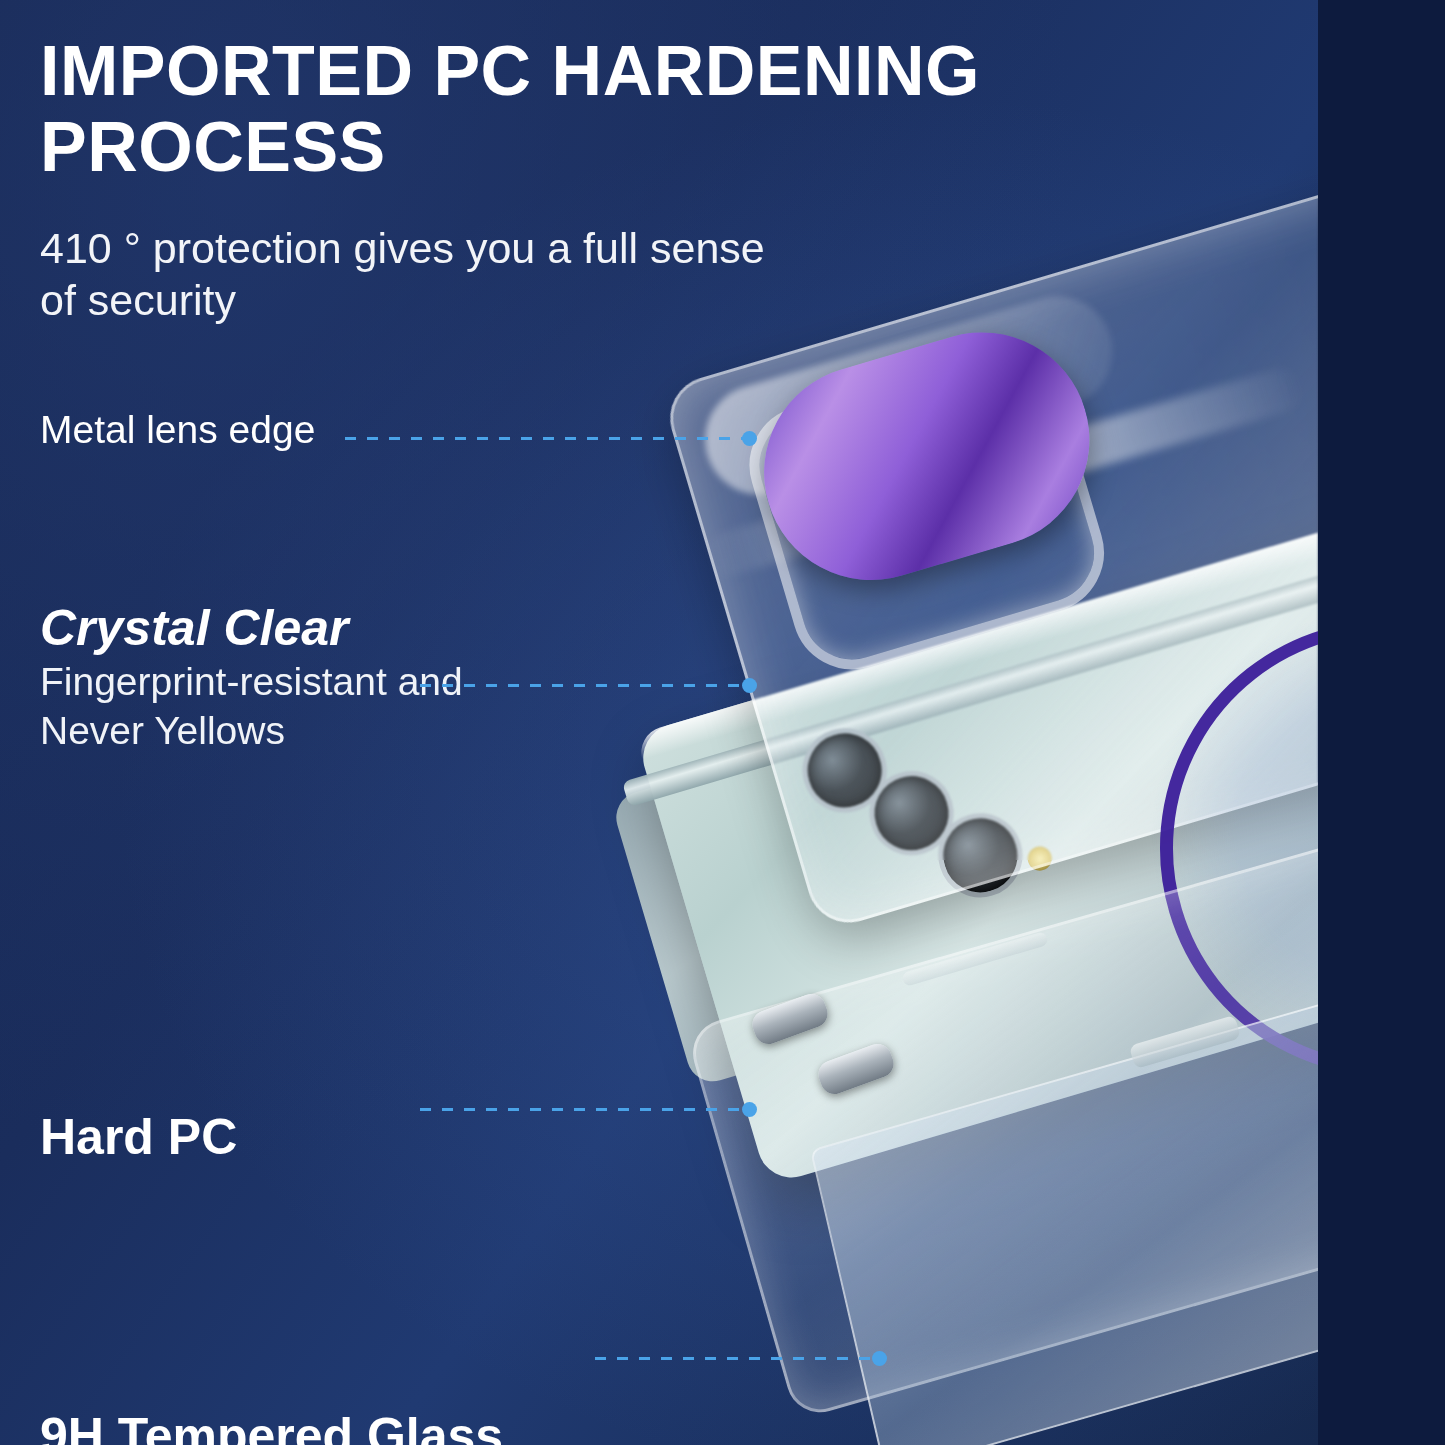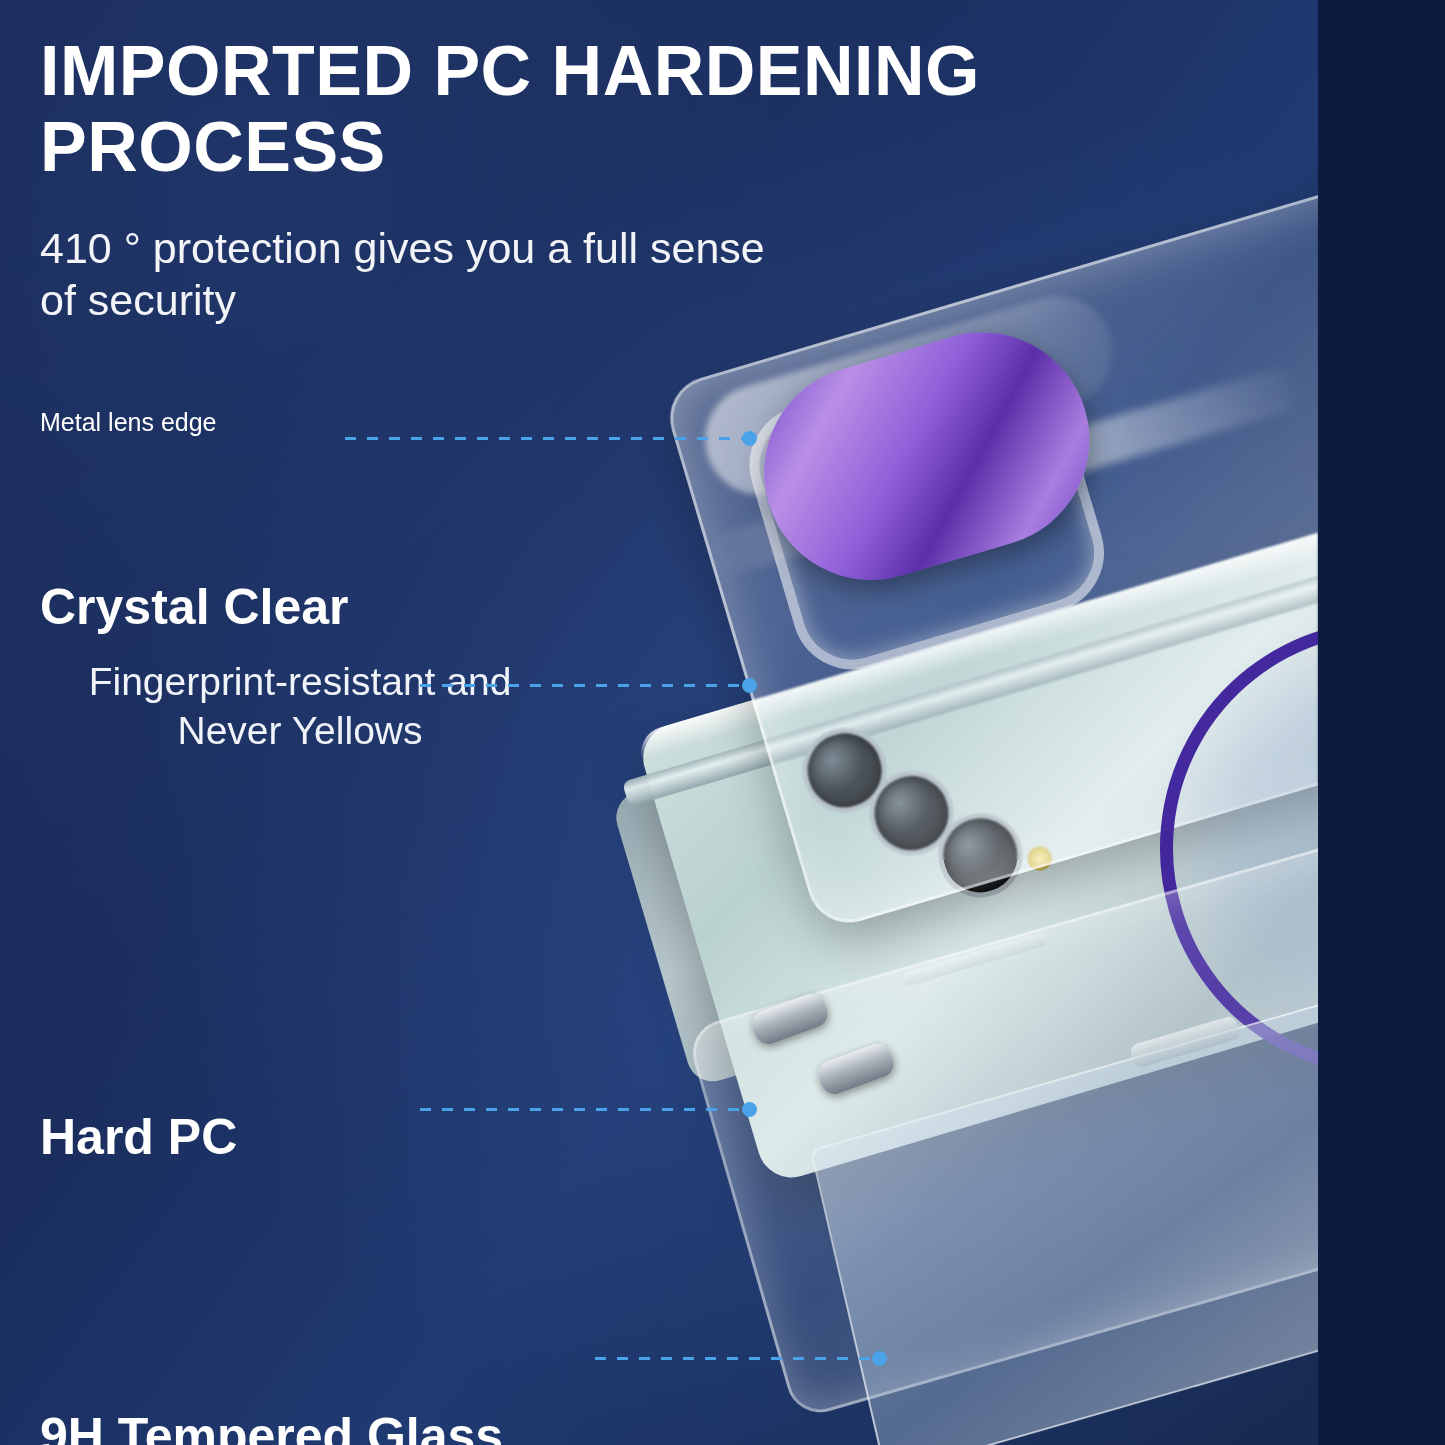--- a/index.html
+++ b/index.html
@@ -56,26 +56,25 @@
   .feature-title {
     position: absolute;
     font-weight: bold;
     color: #ffffff;
     white-space: nowrap;
   }
   .feature-sub {
     position: absolute;
     font-weight: normal;
     color: #f0f3f8;
-    text-align: center;
-  }
-
-  .f-metal-lens { left: 40px; top: 408px; font-size: 25px; font-weight: normal; }
-
-  .f-crystal-title { left: 40px; top: 578px; font-size: 50px; }
+  }
+
+  .f-metal-lens { left: 40px; top: 408px; font-size: 39px; font-weight: normal; }
+
+  .f-crystal-title { left: 40px; top: 599px; font-size: 50px; font-style: italic; }
   .f-crystal-sub   { left: 40px; top: 658px; font-size: 39px; line-height: 1.25; width: 520px; }
 
   .f-hardpc-title { left: 40px; top: 1108px; font-size: 50px; }
   .f-hardpc-sub   { left: 40px; top: 1140px; font-size: 39px; }
 
   .f-glass-title { left: 40px; top: 1387px; font-size: 50px; margin-top: 20px; }
 
   
   .leader {
     position: absolute;

